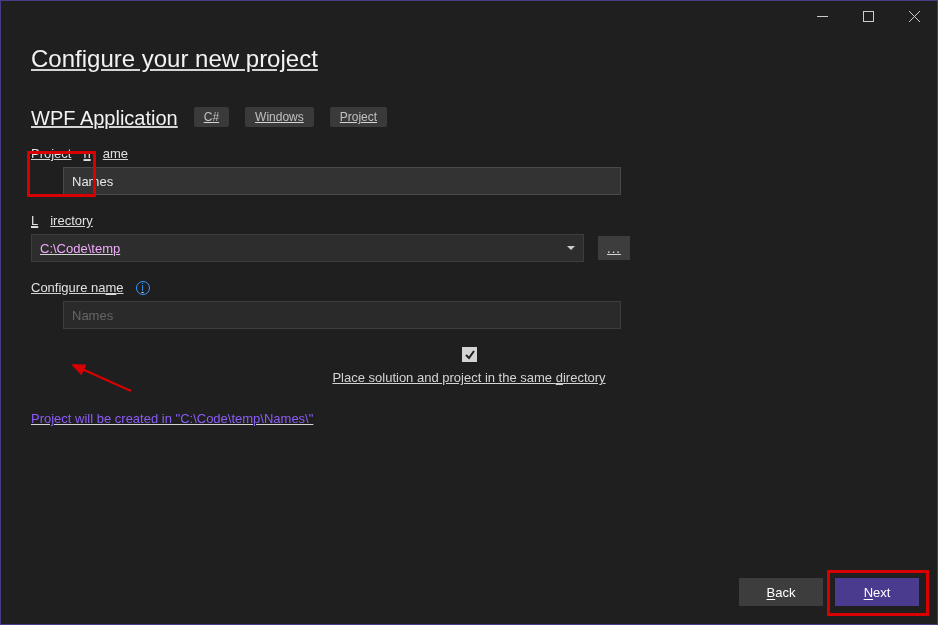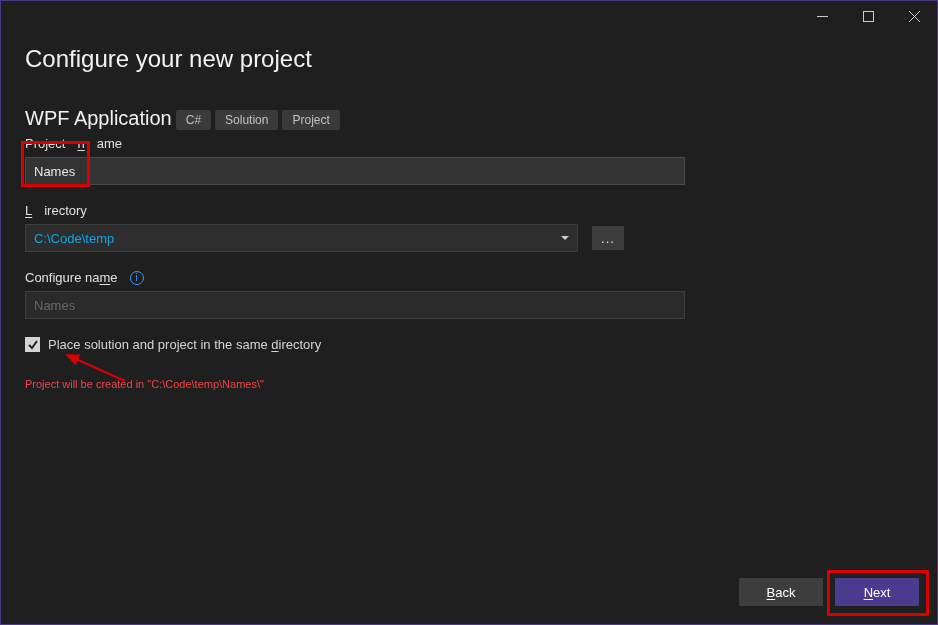--- a/index.html
+++ b/index.html
@@ -24,34 +24,35 @@
     .win-btn {
       width: 46px;
       height: 30px;
       display: flex;
       align-items: center;
       justify-content: center;
       color: #cccccc;
     }
     .win-btn svg { stroke: #cccccc; fill: none; }
     .content {
-      padding: 0 24px;
+      padding: 0 30px;
+      text-decoration: underline;
     }
     .page-title {
       font-size: 24px;
       font-weight: 500;
       color: #f2f2f2;
       margin-top: 12px;
       margin-bottom: 34px;
     }
     .template-row {
       display: flex;
-      align-items: flex-end;
-      gap: 4px;
-      margin-bottom: 6px;
+      align-items: flex-start;
+      gap: 16px;
+      margin-bottom: 16px;
     }
     .template-name {
       font-size: 20px;
       font-weight: 400;
       color: #f2f2f2;
     }
     .tag {
       background: #3a3a3a;
       color: #c0c0c0;
       font-size: 12px;
@@ -67,28 +68,29 @@
       gap: 12px;
     }
     .underline-hotkey { text-decoration: underline; text-underline-offset: 2px; }
     .info-icon {
       width: 14px; height: 14px; border-radius: 50%;
       border: 1px solid #3399ff; color: #3399ff;
       font-size: 10px; line-height: 12px; text-align: center;
       display: inline-flex; align-items: center; justify-content: center;
     }
     .text-input {
-      width: 660px;
+      width: 558px;
       height: 28px;
       background: #2d2d2d;
       border: 1px solid #3d3d3d;
       color: #e8e8e8;
       padding: 0 8px;
       font-size: 13px;
       font-family: inherit;
+      margin-left: 32px;
     }
     .text-input.active {
       border: 1px solid #4a4a4a;
       background: #333333;
     }
     .text-input.disabled {
       background: #2a2a2a;
       color: #666666;
     }
     .text-input::placeholder { color: #666666; }
@@ -98,21 +100,21 @@
       border: 3px solid #d80000;
       pointer-events: none;
     }
     .hl-projname { left: -4px; top: -16px; width: 69px; height: 46px; }
     .location-row { display: flex; align-items: center; gap: 14px; }
     .location-select {
       width: 553px;
       height: 28px;
       background: #2d2d2d;
       border: 1px solid #3d3d3d;
-      color: #0ea5e9;
+      color: #f0abfc;
       padding: 0 8px;
       font-size: 13px;
       display: flex;
       align-items: center;
       justify-content: space-between;
     }
     .caret-down {
       width: 0; height: 0;
       border-left: 4px solid transparent;
       border-right: 4px solid transparent;
@@ -125,30 +127,31 @@
       display: flex; align-items: center; justify-content: center;
       font-size: 13px;
       letter-spacing: 1px;
     }
     .checkbox-row {
       display: flex;
       align-items: center;
       gap: 8px;
       margin-bottom: 26px;
       position: relative;
+      flex-direction: column;
     }
     .checkbox {
       width: 15px; height: 15px;
       background: #d4d4d4;
       display: flex; align-items: center; justify-content: center;
     }
     .checkbox svg { stroke: #1f1f1f; stroke-width: 2; fill: none; }
     .summary-text {
-      font-size: 11px;
-      color: #ef4444;
+      font-size: 13px;
+      color: #8b5cf6;
     }
     .arrow-annotation {
       position: absolute;
       top: 16px;
       left: 38px;
       pointer-events: none;
     }
     .footer {
       position: absolute;
       bottom: 18px;
@@ -201,21 +204,21 @@
     </div>
   </div>
 </div>
 
 <div class="content">
   <h1 class="page-title">Configure your new project</h1>
 
   <div class="template-row">
     <span class="template-name">WPF Application</span>
     <span class="tag">C#</span>
-    <span class="tag">Solution</span>
+    <span class="tag">Windows</span>
     <span class="tag">Project</span>
   </div>
 
   <div class="field-group">
     <div class="field-label">
       <span>Project </span>
         <span class="underline-hotkey">n</span>
         <span>ame</span>
     </div>
     <div style="position:relative">

